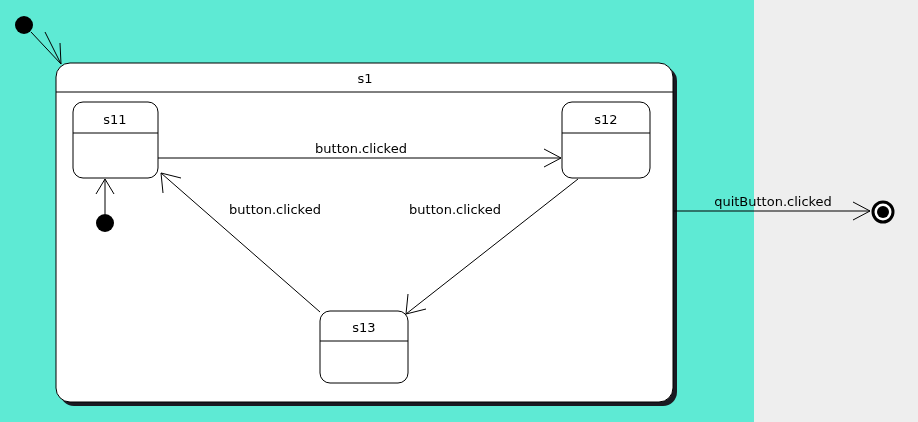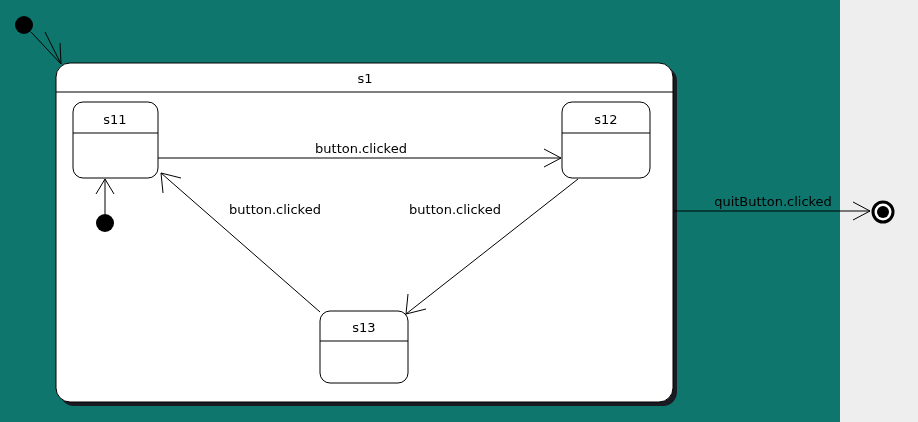--- a/index.html
+++ b/index.html
@@ -8,23 +8,23 @@
   }
   body {
     width: 918px;
     height: 422px;
     background: #eeeeee;
     font-family: "DejaVu Sans", sans-serif;
     overflow: hidden;
   }
   #canvas {
     position: relative;
-    width: 840px;
+    width: 754px;
     height: 422px;
-    background: #0f766e;
+    background: #5eead4;
     text-decoration: underline;
   }
   svg#diagram {
     position: absolute;
     left: 0;
     top: 0;
     width: 918px;
     height: 422px;
     display: block;
   }

